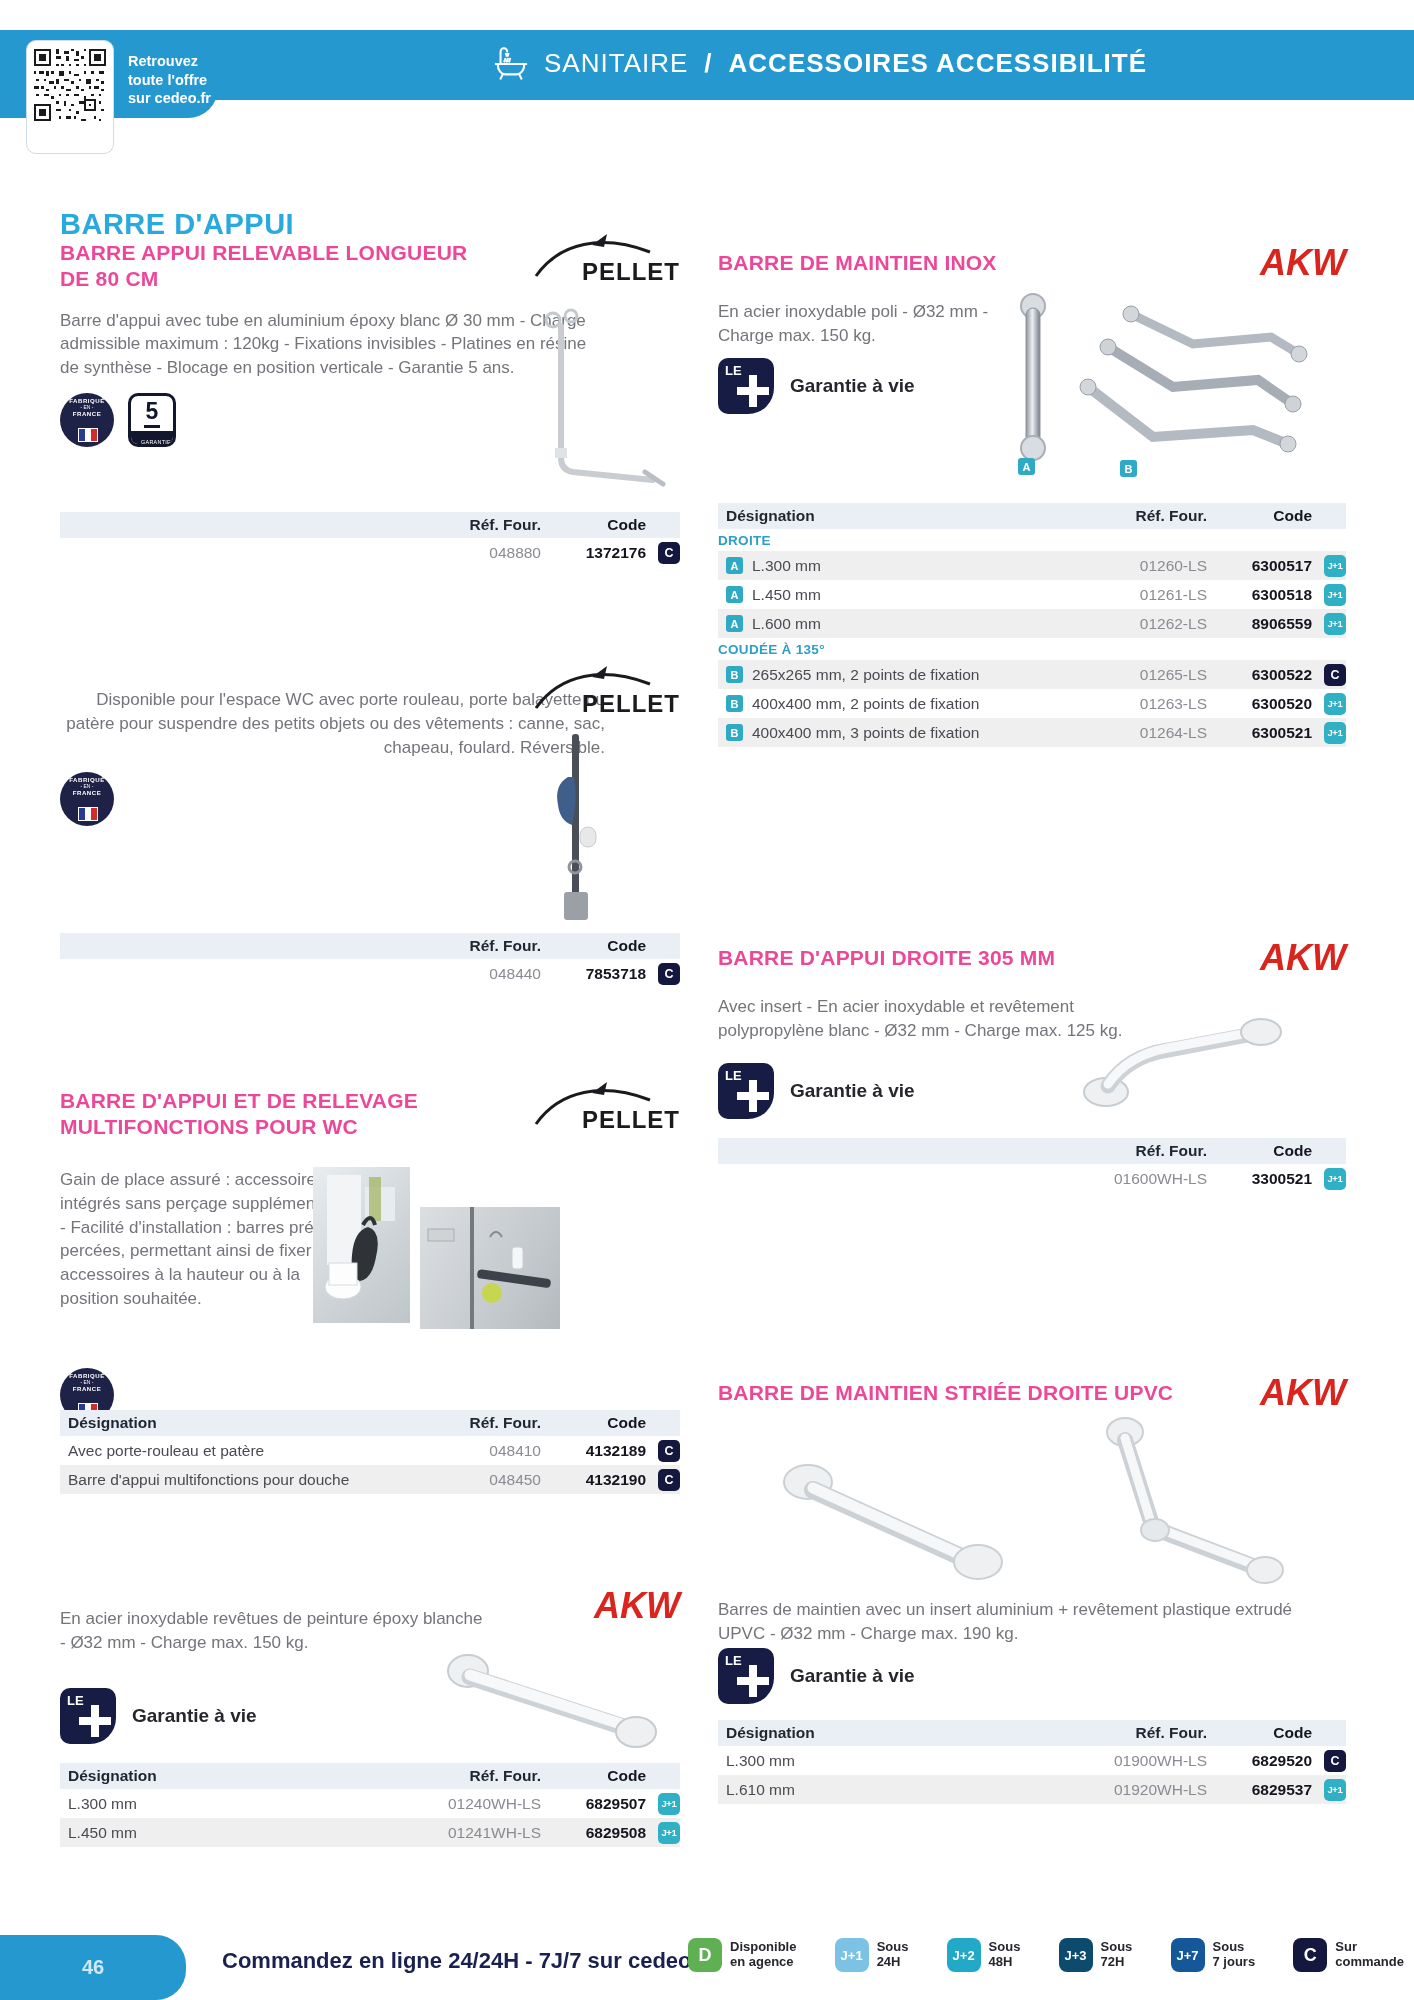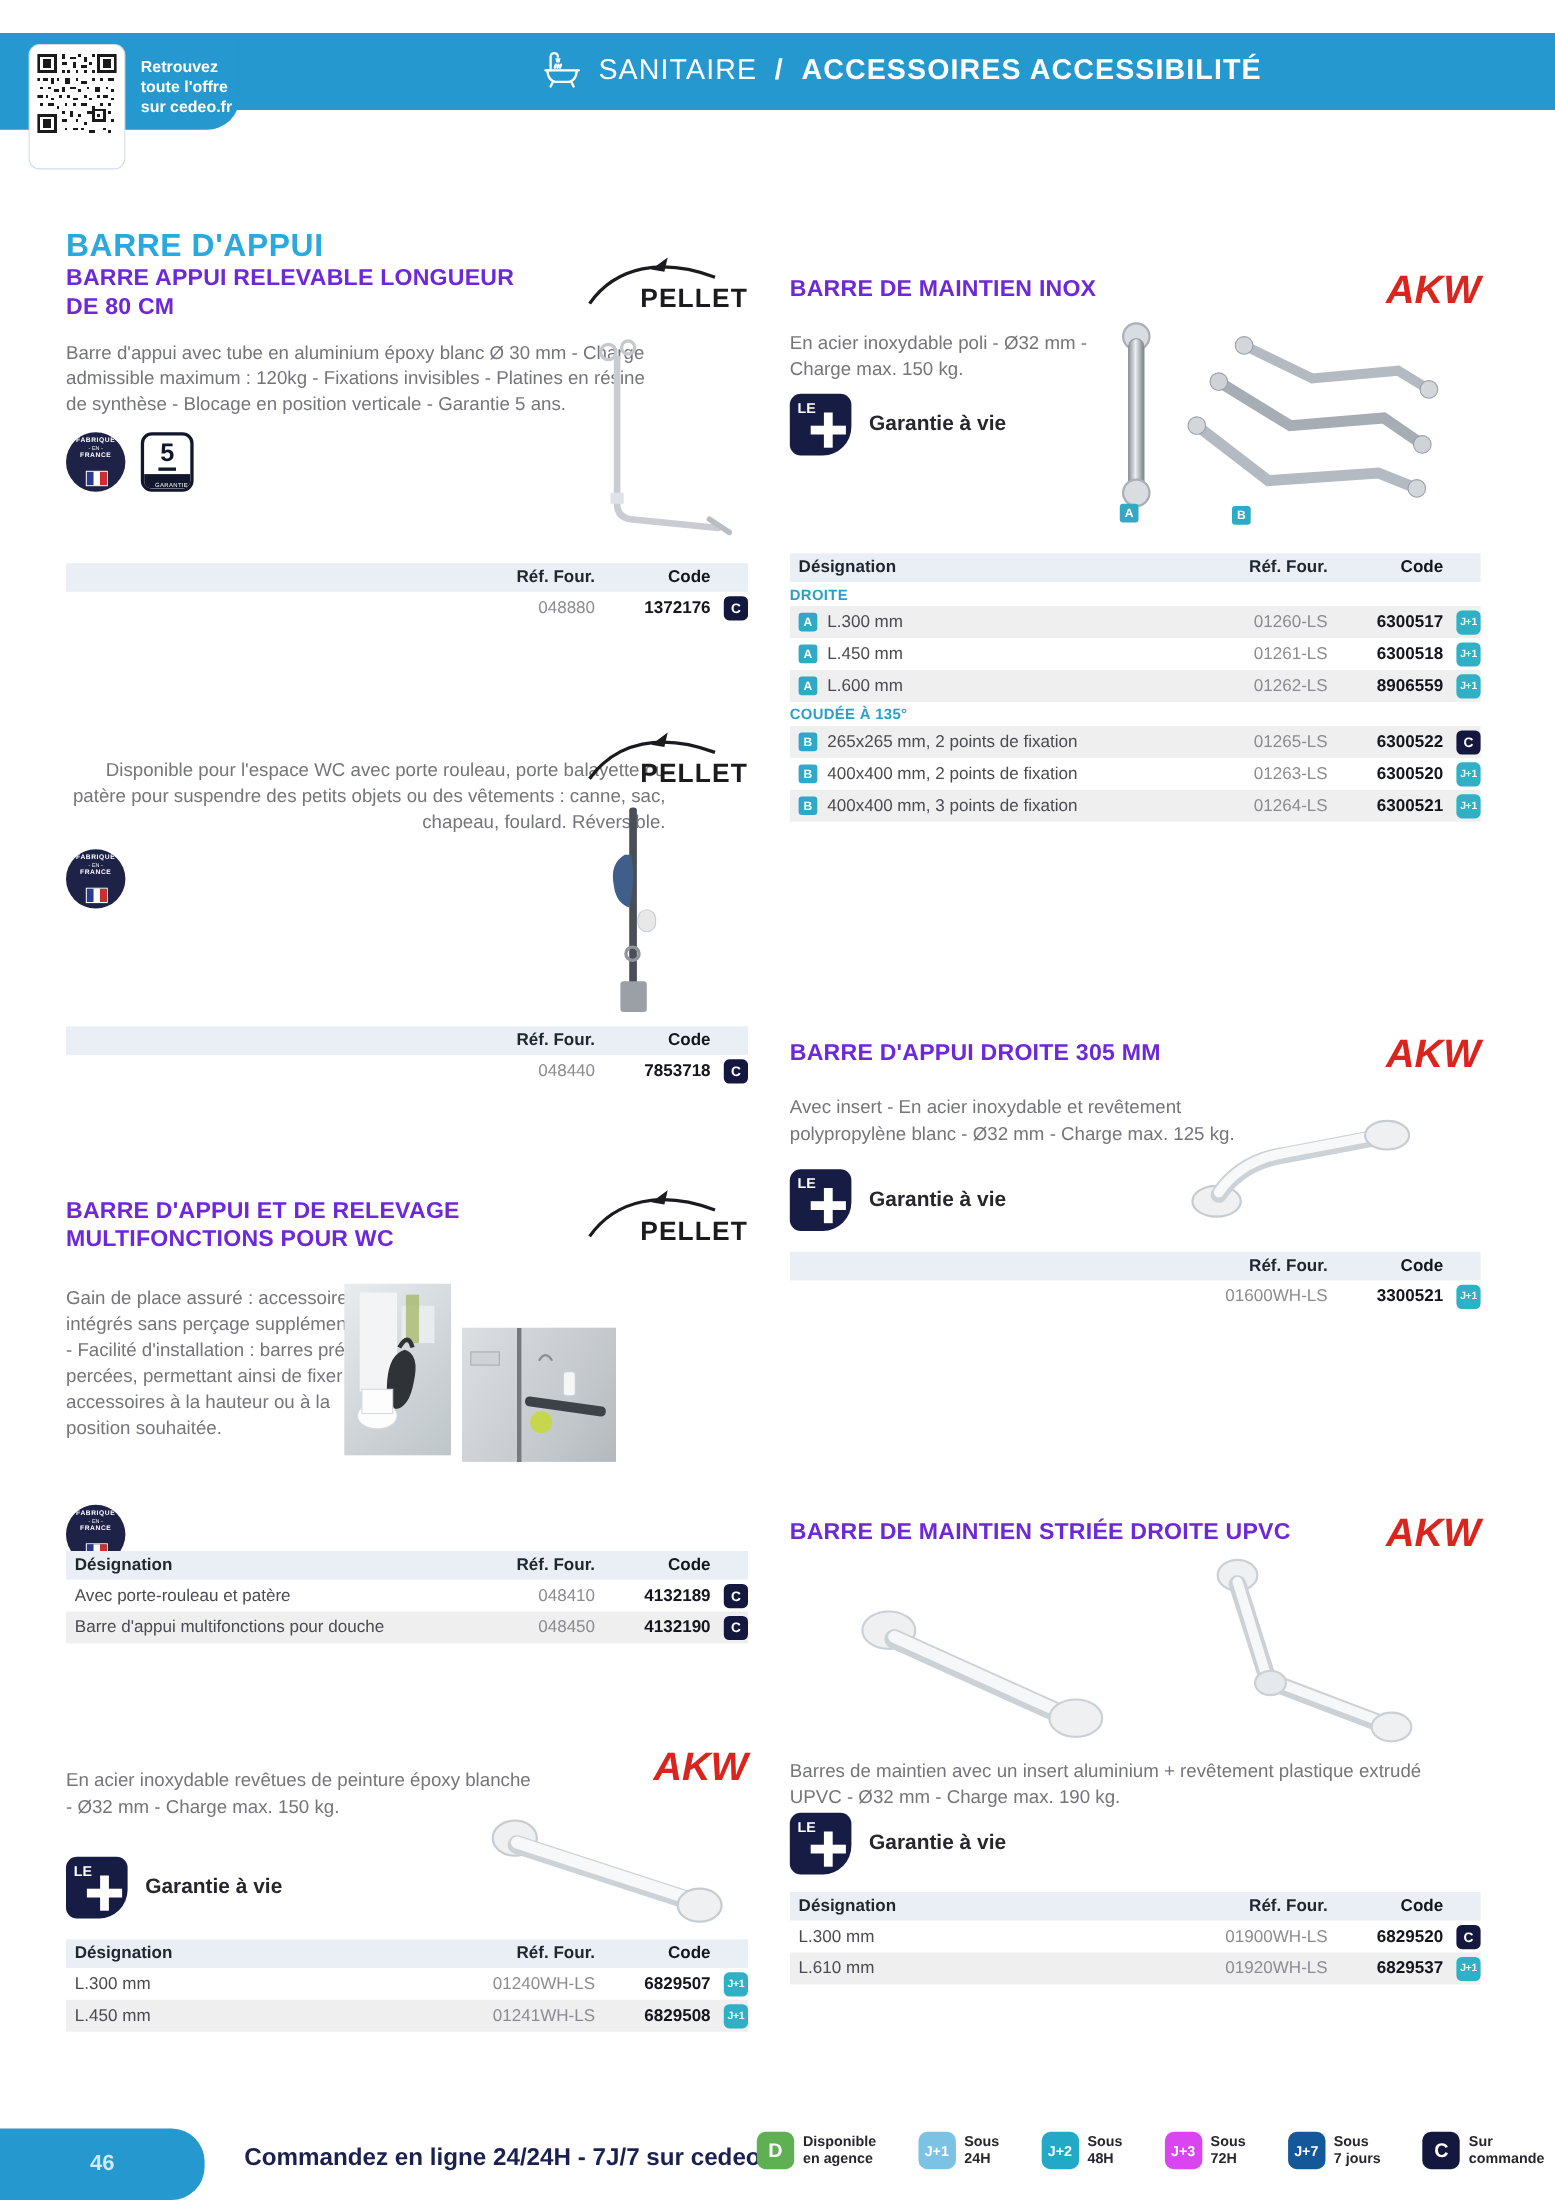--- a/index.html
+++ b/index.html
@@ -20,21 +20,21 @@
   .breadcrumb .light{font-weight:400;}
   .breadcrumb .sep{font-weight:800;margin:0 2px;}
   .breadcrumb .bold{font-weight:800;}
 
   
   .section-title{position:absolute;left:60px;top:184px;font-size:29px;font-weight:800;
                  color:#2AA9DF;letter-spacing:.5px;}
 
   
   .pblock{position:absolute;}
-  .ptitle{font-size:21px;font-weight:800;line-height:1.25;color:#6d28d9;letter-spacing:.2px;margin:0;}
+  .ptitle{font-size:21px;font-weight:800;line-height:1.25;color:#ec4899;letter-spacing:.2px;margin:0;}
   .pdesc{font-size:17px;color:#74747b;line-height:1.4;margin:0;}
 
   .brand-pellet{position:absolute;width:150px;height:58px;text-align:center;}
   .brand-pellet svg{position:absolute;left:0;top:0;}
   .pellet-text{position:absolute;right:0;bottom:2px;font-size:24px;font-weight:800;
                color:#1b1b1f;letter-spacing:1px;}
   .brand-akw{position:absolute;font-size:36px;font-weight:900;font-style:italic;
              color:#D9251D;letter-spacing:0px;}
 
   
@@ -100,21 +100,21 @@
             border-radius:0 30px 30px 0;color:#cfe9f7;font-size:20px;font-weight:800;
             display:flex;align-items:center;justify-content:center;}
   .footer-text{position:absolute;left:222px;top:1948px;font-size:22px;font-weight:800;color:#1A2150;}
   .legend{position:absolute;left:688px;top:1938px;width:716px;display:flex;justify-content:space-between;}
   .lg-item{display:flex;align-items:center;gap:8px;}
   .lg-badge{width:34px;height:34px;border-radius:8px;color:#fff;font-weight:800;display:flex;
             align-items:center;justify-content:center;flex:0 0 auto;}
   .lg-D{background:#5FAF53;font-size:18px;}
   .lg-J1{background:#7CC2E4;font-size:13px;}
   .lg-J2{background:#22A9C8;font-size:13px;}
-  .lg-J3{background:#d946ef;font-size:13px;}
+  .lg-J3{background:#0c4a6e;font-size:13px;}
   .lg-J7{background:#14589A;font-size:13px;}
   .lg-C{background:#14183F;font-size:18px;}
   .lg-label{font-size:13px;font-weight:700;color:#26262e;line-height:1.15;}
 </style>
 </head>
 <body>
 
 <div class="page">
 
   <div class="top-bar"></div>

